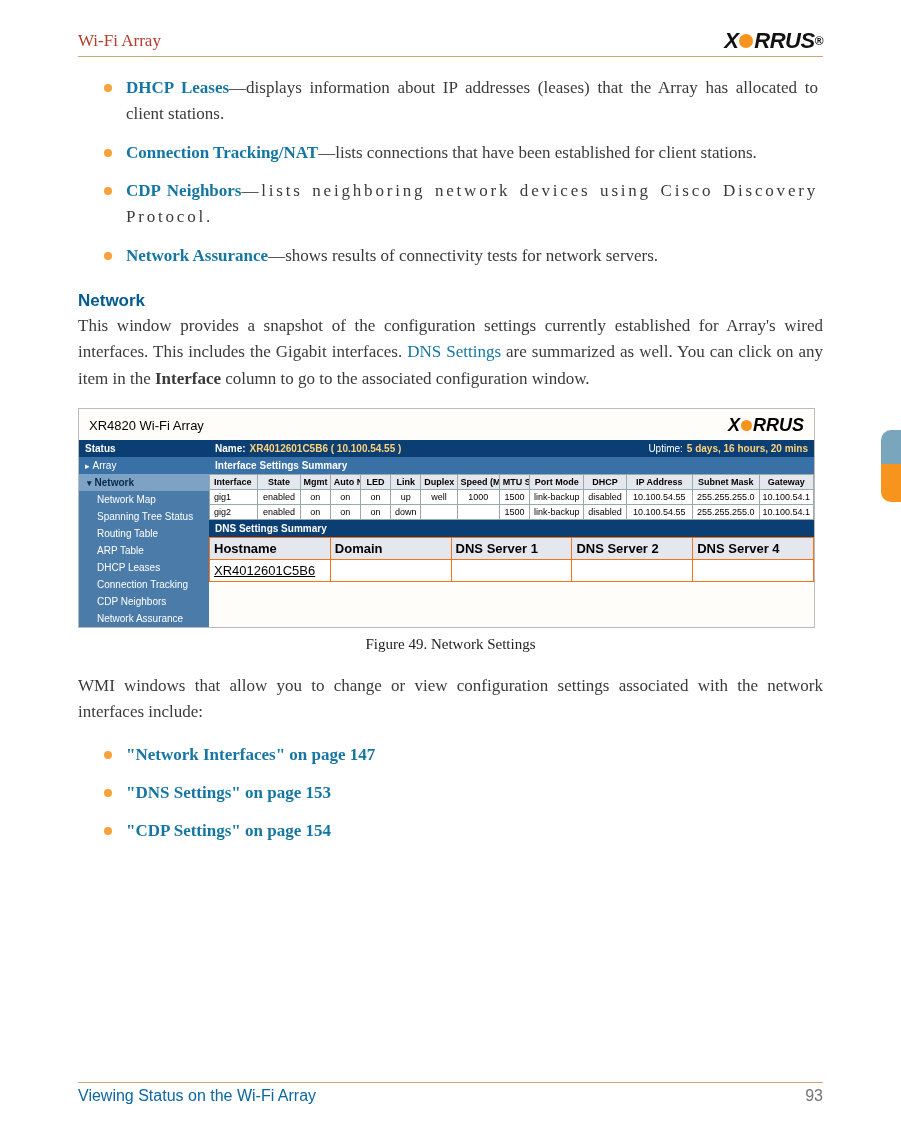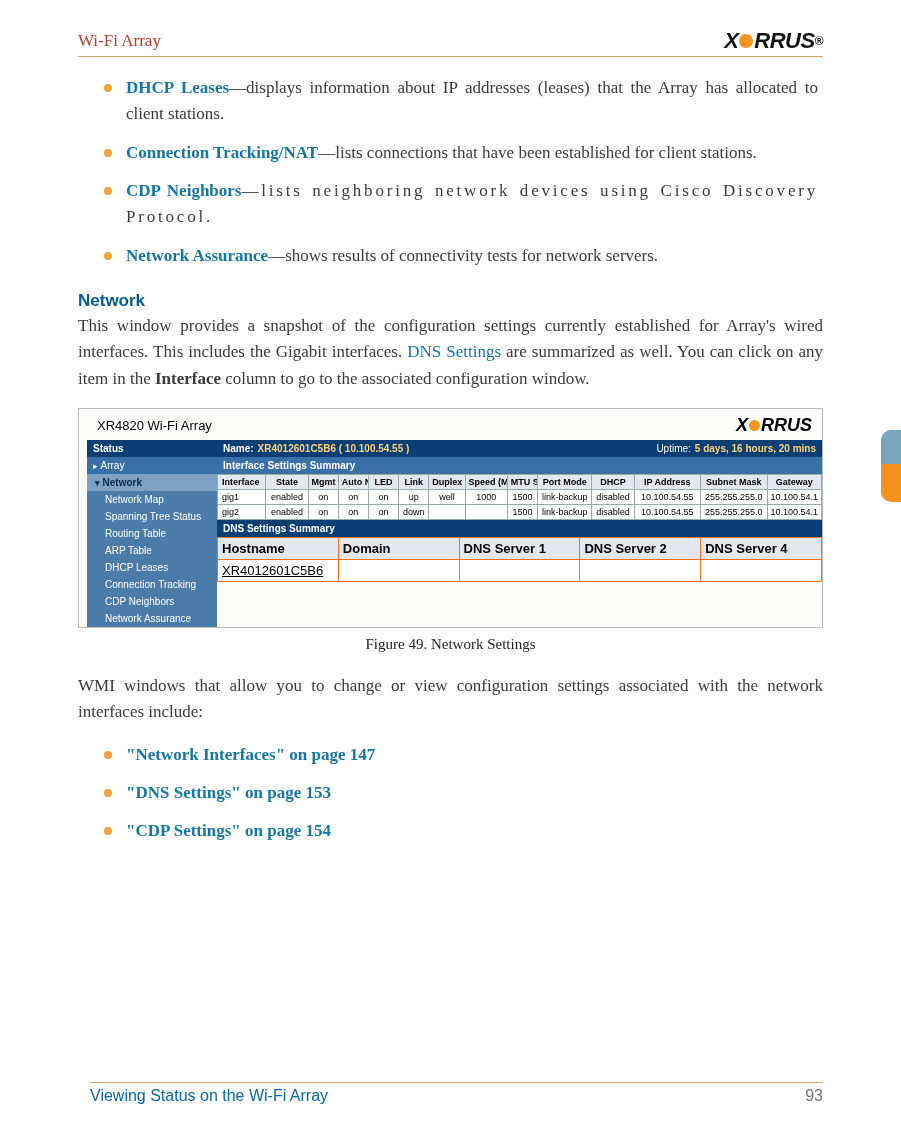--- a/index.html
+++ b/index.html
@@ -104,22 +104,21 @@
     margin: 8px auto 20px auto;
   }
 
   
   .screenshot {
     border: 1px solid #bbb;
     background: #fefdfa;
     font-family: Arial, Helvetica, sans-serif;
     font-size: 10px;
     color: #000;
-    margin: 8px 0 6px 0;
-    padding-left: 8px;
+    margin: 8px 8px 6px 0;
   }
   .ss-top {
     display:flex; justify-content: space-between; align-items:center;
     padding: 6px 10px 4px 10px;
     font-size: 13px;
     font-weight: normal;
   }
   .ss-top .ss-title { color:#000; }
   .ss-logo { font-family: Arial; font-weight:900; font-style: italic; font-size:18px; display:inline-flex; align-items:center;}
   .ss-logo .dot { width:11px;height:11px;border-radius:50%;background:#f7941d;display:inline-block;margin:0 1px;}
@@ -161,21 +160,21 @@
     width:100%; border-collapse: collapse; table-layout: fixed;
   }
   table.dns-table th, table.dns-table td {
     border:1px solid #f97316; padding:3px 4px; font-size:13px; background:#fff; text-align:left;
   }
   table.dns-table th { background:#e4e8ee; font-weight:bold; }
   .dns-host-row td { height: 16px; text-decoration: underline; }
 
   .page-footer {
     position:absolute;
-    left:90px; right:78px; bottom:32px;
+    left:78px; right:78px; bottom:32px;
     border-top: 1px solid #c9a96e;
     display:flex; justify-content: space-between;
     padding-top: 4px;
     font-family: Arial, Helvetica, sans-serif;
     font-size: 16px;
   }
   .footer-left { color:#0b66a1; }
   .footer-right { color:#737373; }
 </style>
 </head>

